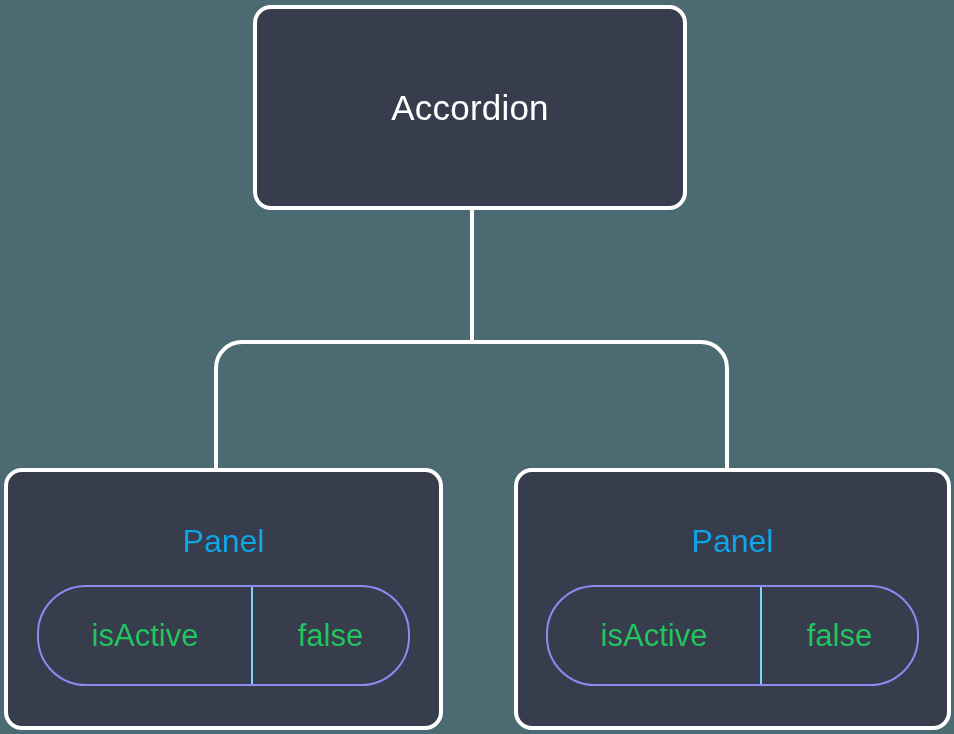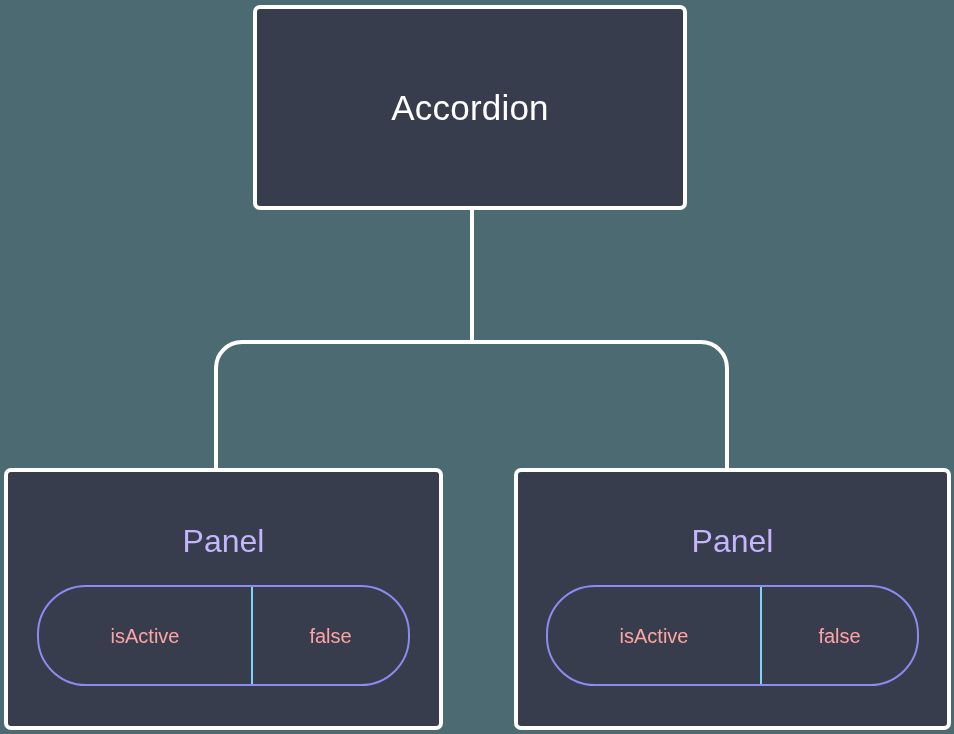--- a/index.html
+++ b/index.html
@@ -30,21 +30,21 @@
     height: 734px;
     pointer-events: none;
   }
 
   
   .node {
     position: absolute;
     box-sizing: border-box;
     background: #373d4d;
     border: 4px solid #ffffff;
-    border-radius: 7px;
+    border-radius: 18px;
     display: flex;
     flex-direction: column;
     align-items: center;
   }
 
   
   #node-accordion {
     left: 253px;
     top: 5px;
     width: 434px;
@@ -67,21 +67,21 @@
     width: 439px;
     height: 262px;
   }
   #node-panel-right {
     left: 514px;
     top: 468px;
     width: 437px;
     height: 262px;
   }
   .node-title-panel {
-    color: #c4b5fd;
+    color: #0ea5e9;
     font-size: 32px;
     font-weight: 400;
     line-height: 1;
     margin-top: 53px;
     user-select: none;
   }
 
   
   .prop-pill {
     position: relative;
@@ -95,22 +95,22 @@
     overflow: hidden;
   }
   #node-panel-left .prop-pill  { width: 369px; }
   #node-panel-right .prop-pill { width: 369px; }
 
   .prop-key,
   .prop-val {
     display: flex;
     align-items: center;
     justify-content: center;
-    color: #fca5a5;
-    font-size: 20px;
+    color: #22c55e;
+    font-size: 31px;
     font-weight: 400;
     line-height: 1;
     user-select: none;
     box-sizing: border-box;
   }
   .prop-key {
     width: 212px;
   }
   .prop-val {
     flex: 1 1 auto;

